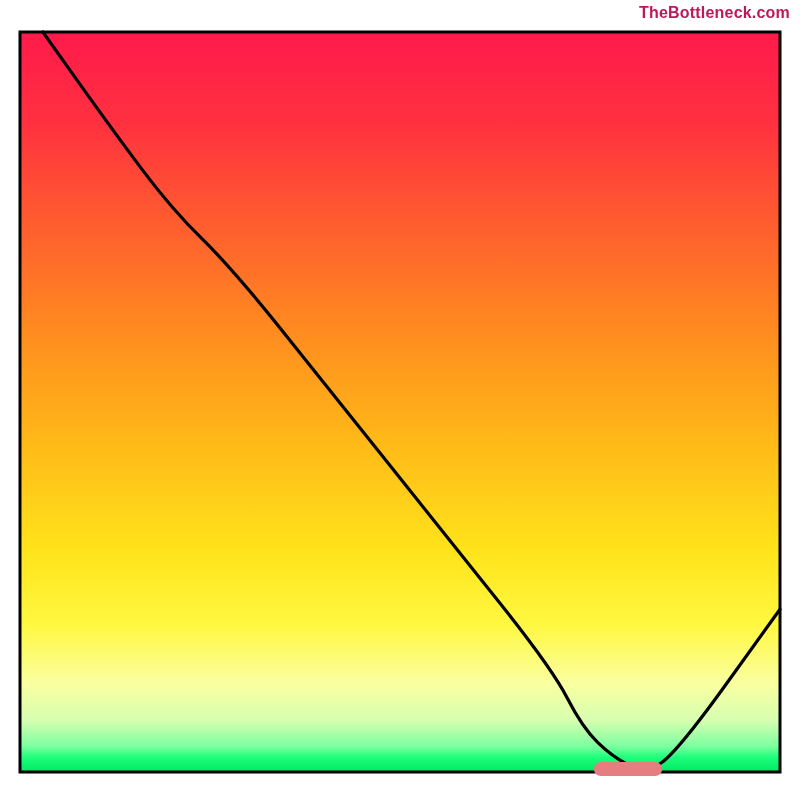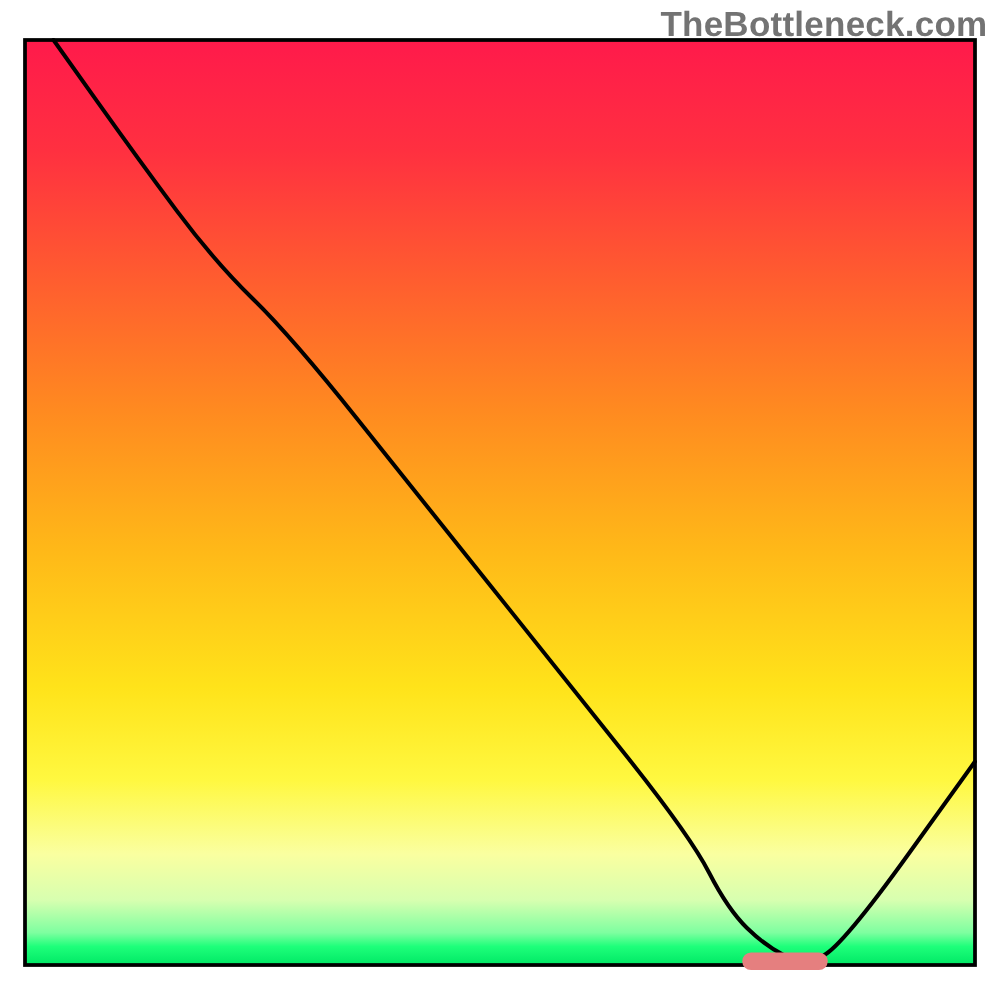--- a/index.html
+++ b/index.html
@@ -13,23 +13,23 @@
   .frame {
     position: relative;
     width: 800px;
     height: 800px;
     box-sizing: border-box;
   }
   .watermark {
     position: absolute;
     top: 4px;
     right: 10px;
-    font-size: 28px;
+    font-size: 16px;
     font-weight: bold;
-    color: #737373;
+    color: #be185d;
     letter-spacing: 0.2px;
     z-index: 20;
   }
   svg {
     position: absolute;
     left: 0;
     top: 0;
     width: 800px;
     height: 800px;
   }

